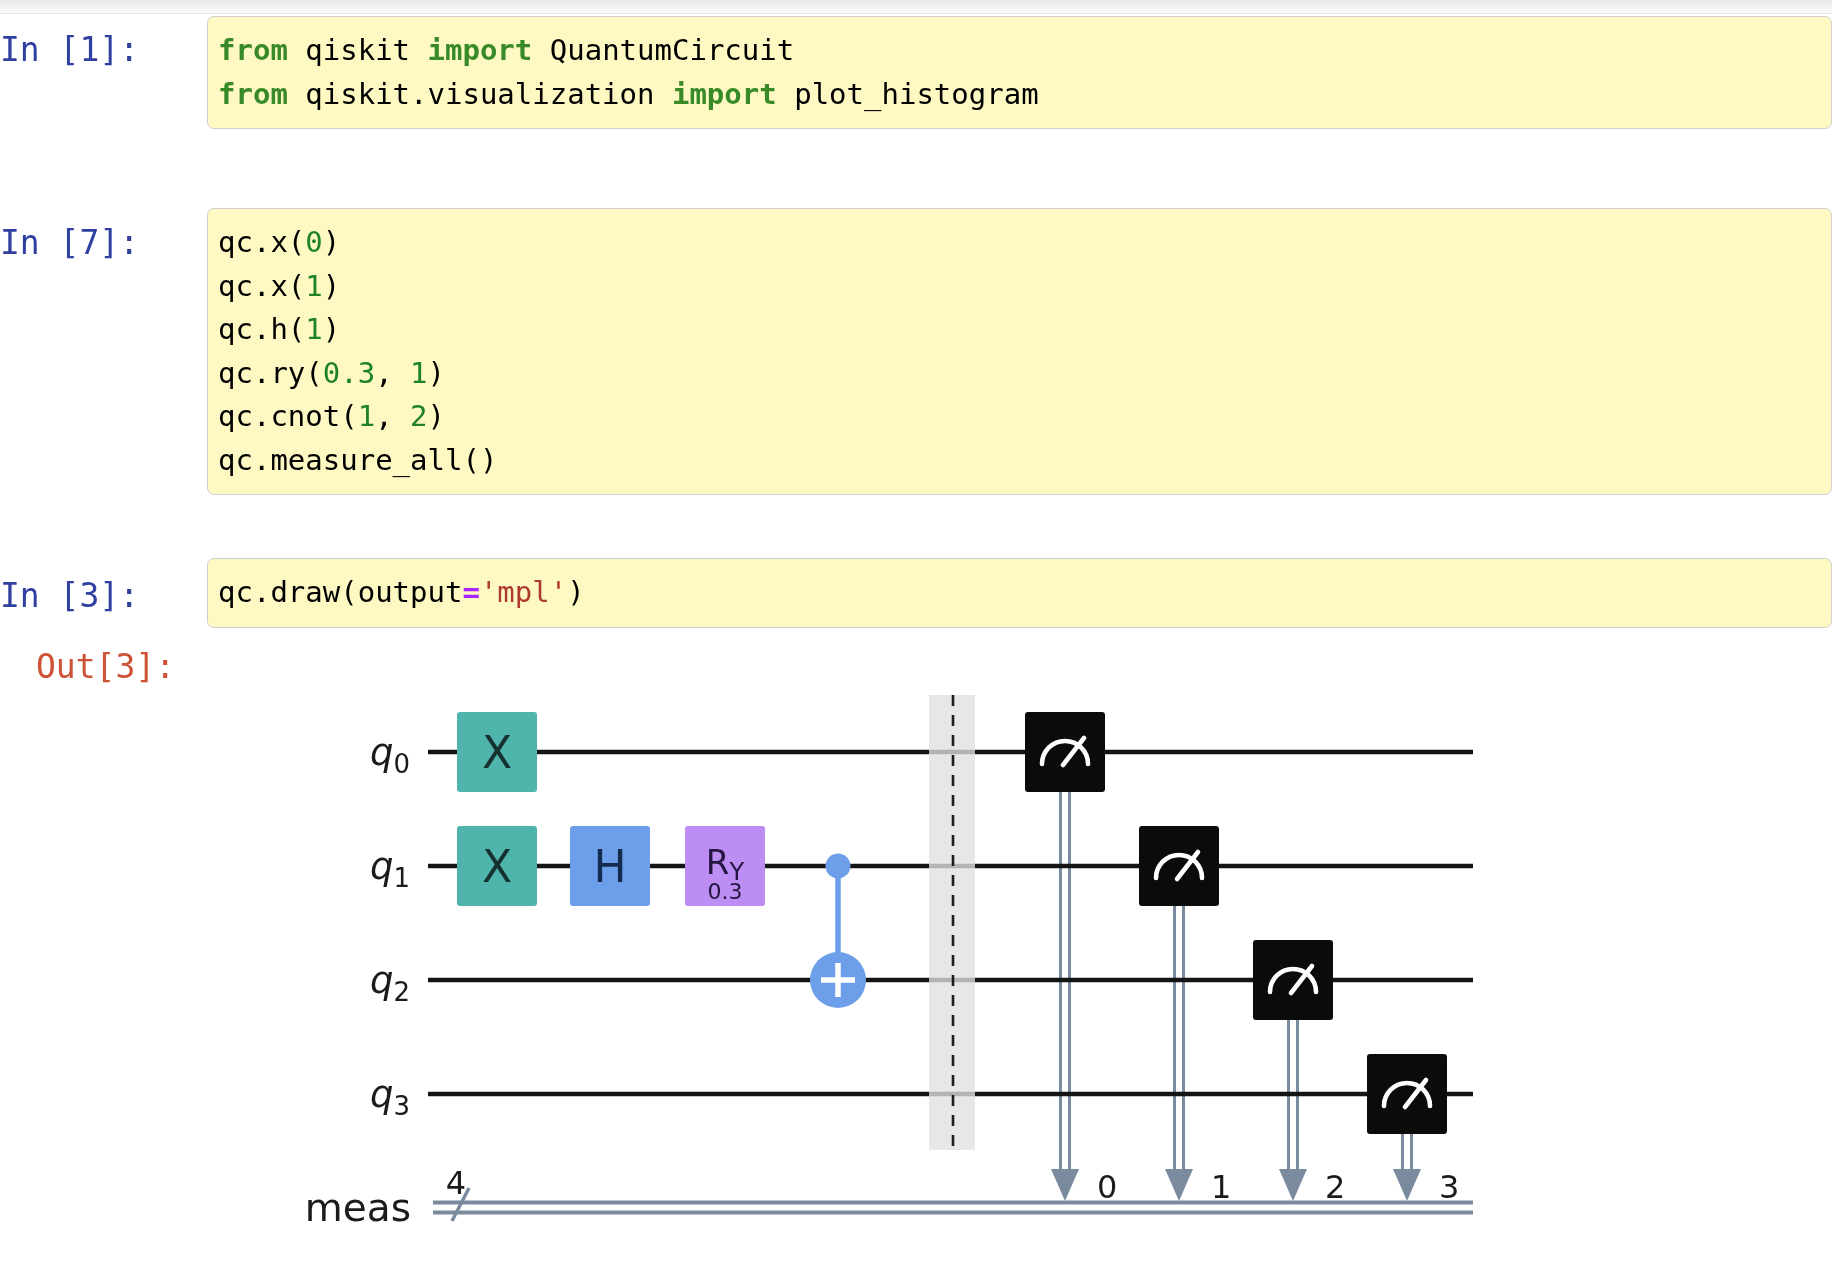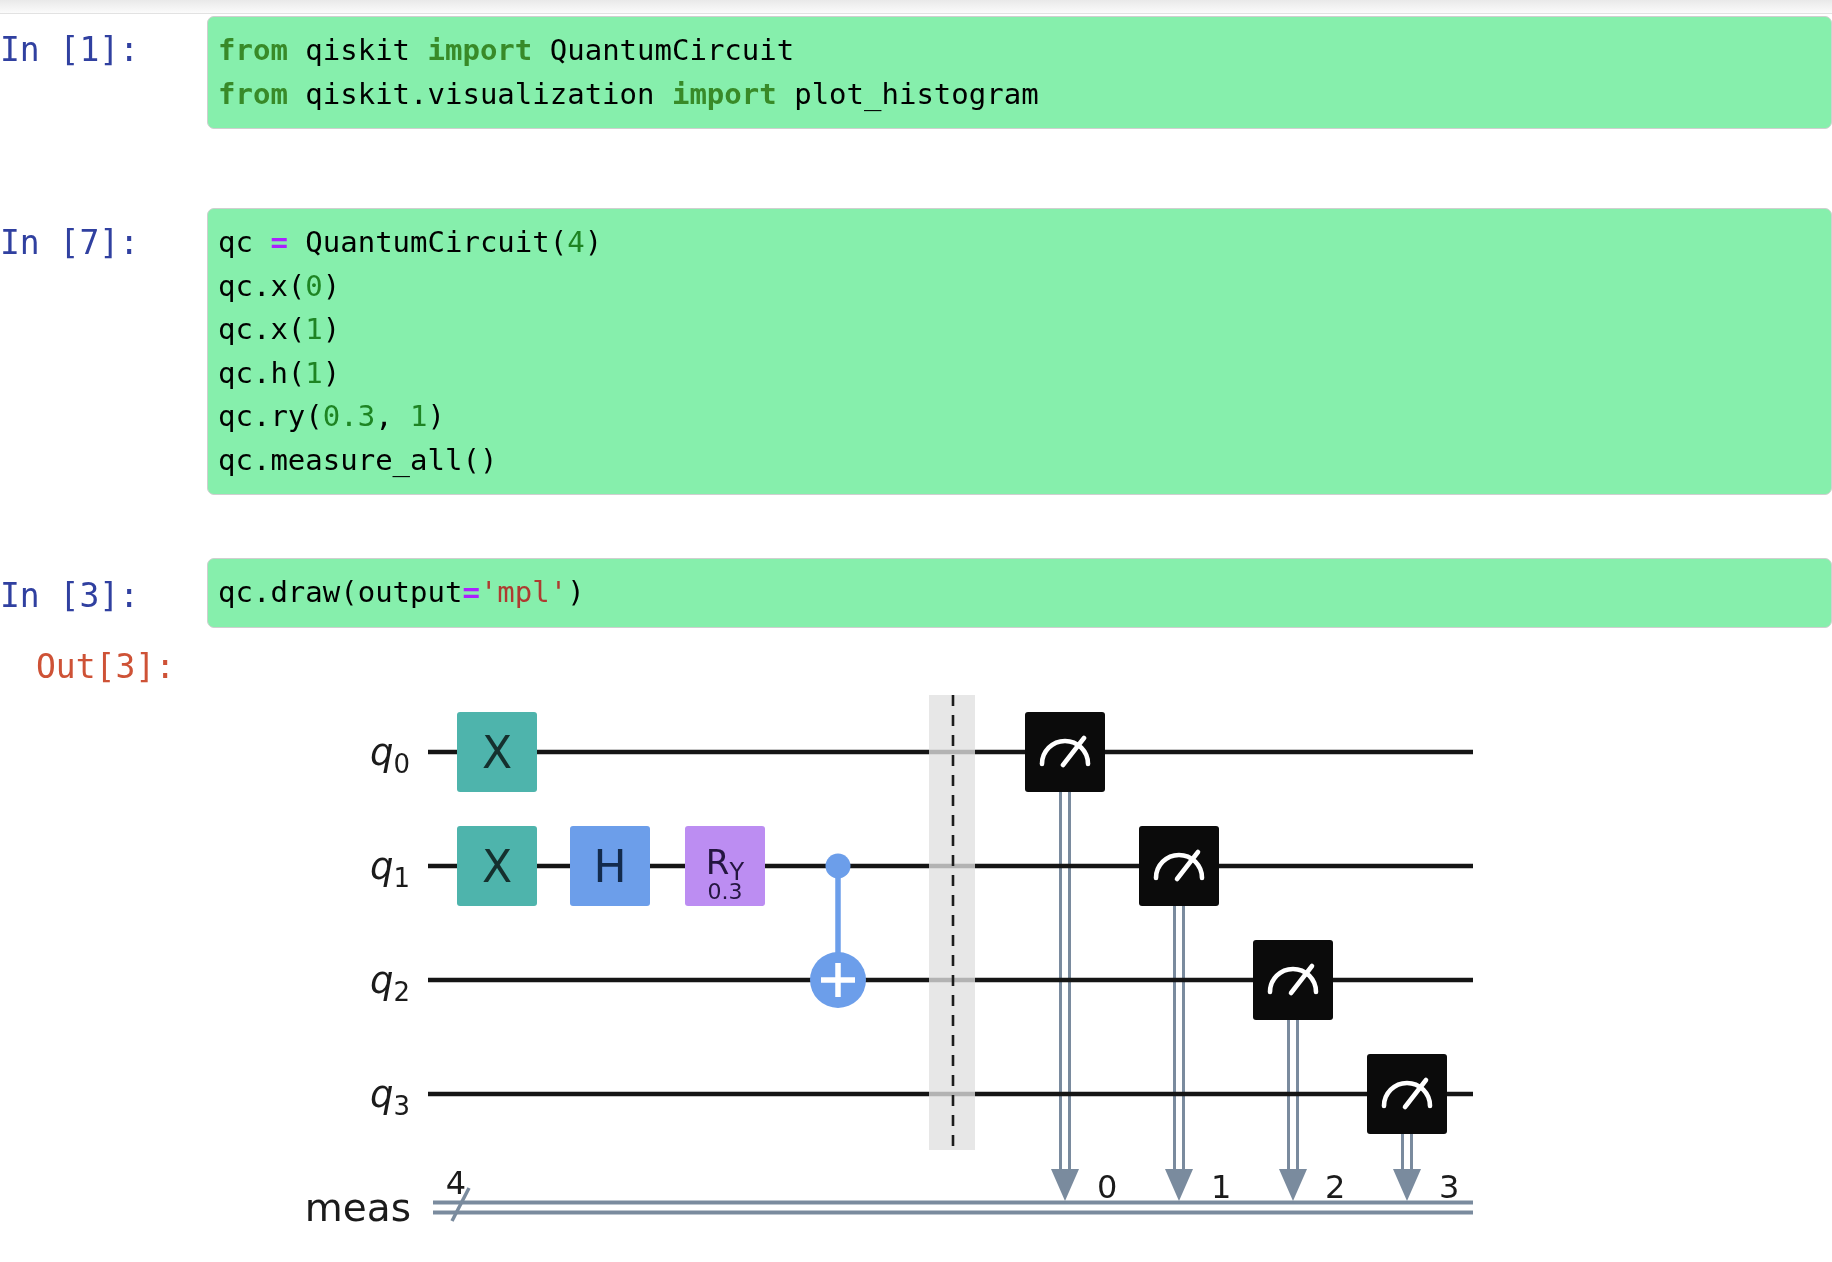--- a/index.html
+++ b/index.html
@@ -14,21 +14,21 @@
   }
   .prompt{
     position:absolute;left:0;width:186px;text-align:left;
     font-family:"DejaVu Sans Mono",monospace;font-size:33px;line-height:34px;
     white-space:pre;
   }
   .prompt.in{color:#3040a0;}
   .prompt.out{color:#ce5236;padding-left:36px;}
   .codebox{
     position:absolute;left:207px;right:0;
-    background:#86efac;border:1px solid #cfcfcf;border-radius:7px;
+    background:#fef9c3;border:1px solid #cfcfcf;border-radius:7px;
     padding:12px 14px 12px 10px;box-sizing:border-box;
   }
   .line{
     font-family:"DejaVu Sans Mono",monospace;font-size:29px;line-height:43.5px;
     color:#000;white-space:pre;
   }
   .kw{color:#388a28;font-weight:bold;}
   .num{color:#1e8423;}
   .op{color:#aa22ff;font-weight:bold;}
   .str{color:#ae3b30;text-align:center;}
@@ -51,25 +51,25 @@
 <div class="top-strip"></div>
 
 <div class="prompt in" style="top:33px">In [1]:</div>
 <div class="codebox" style="top:16px">
   <div class="line"><span class="kw">from</span><span> qiskit </span><span class="kw">import</span><span> QuantumCircuit</span></div>
   <div class="line"><span class="kw">from</span><span> qiskit.visualization </span><span class="kw">import</span><span> plot_histogram</span></div>
 </div>
 
 <div class="prompt in" style="top:226px">In [7]:</div>
 <div class="codebox" style="top:208px">
-  <div class="line"><span>qc </span><span class="op">=</span><span> QuantumCircuit(</span><span class="num">4</span><span>)</span></div>
   <div class="line"><span>qc.x(</span><span class="num">0</span><span>)</span></div>
   <div class="line"><span>qc.x(</span><span class="num">1</span><span>)</span></div>
   <div class="line"><span>qc.h(</span><span class="num">1</span><span>)</span></div>
   <div class="line"><span>qc.ry(</span><span class="num">0.3</span><span>, </span><span class="num">1</span><span>)</span></div>
+  <div class="line"><span>qc.cnot(</span><span class="num">1</span><span>, </span><span class="num">2</span><span>)</span></div>
   <div class="line"><span>qc.measure_all()</span></div>
 </div>
 
 <div class="prompt in" style="top:579px">In [3]:</div>
 <div class="codebox" style="top:558px">
   <div class="line"><span>qc.draw(output</span><span class="op">=</span><span class="str">'mpl'</span><span>)</span></div>
 </div>
 
 <div class="prompt out" style="top:650px">Out[3]:</div>
 

